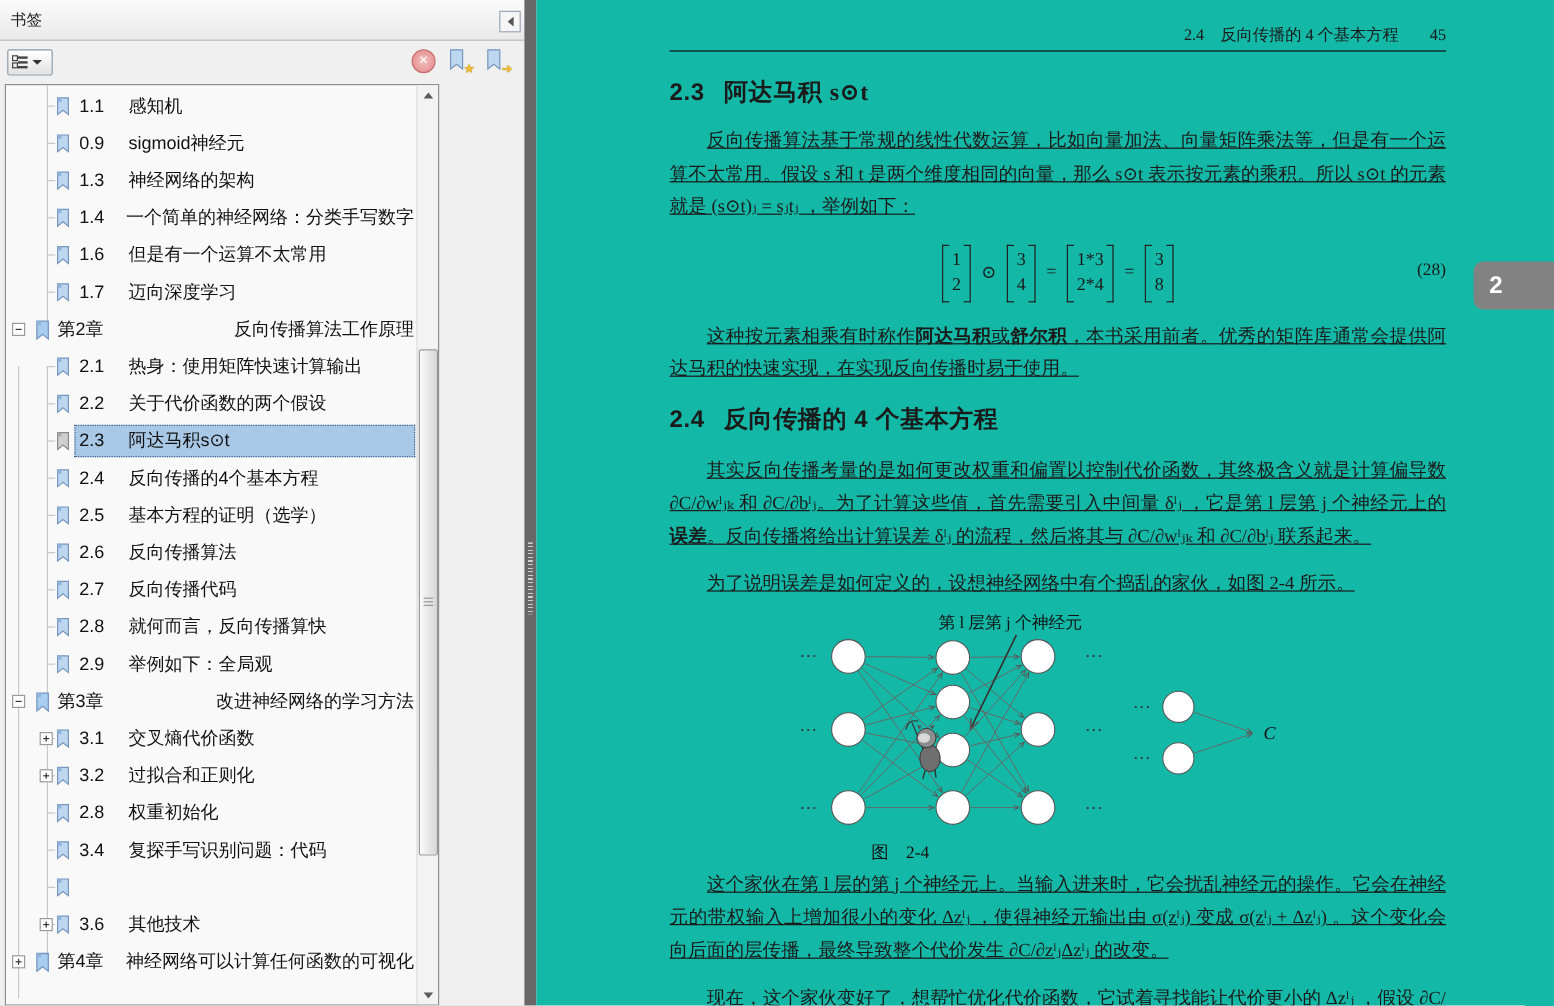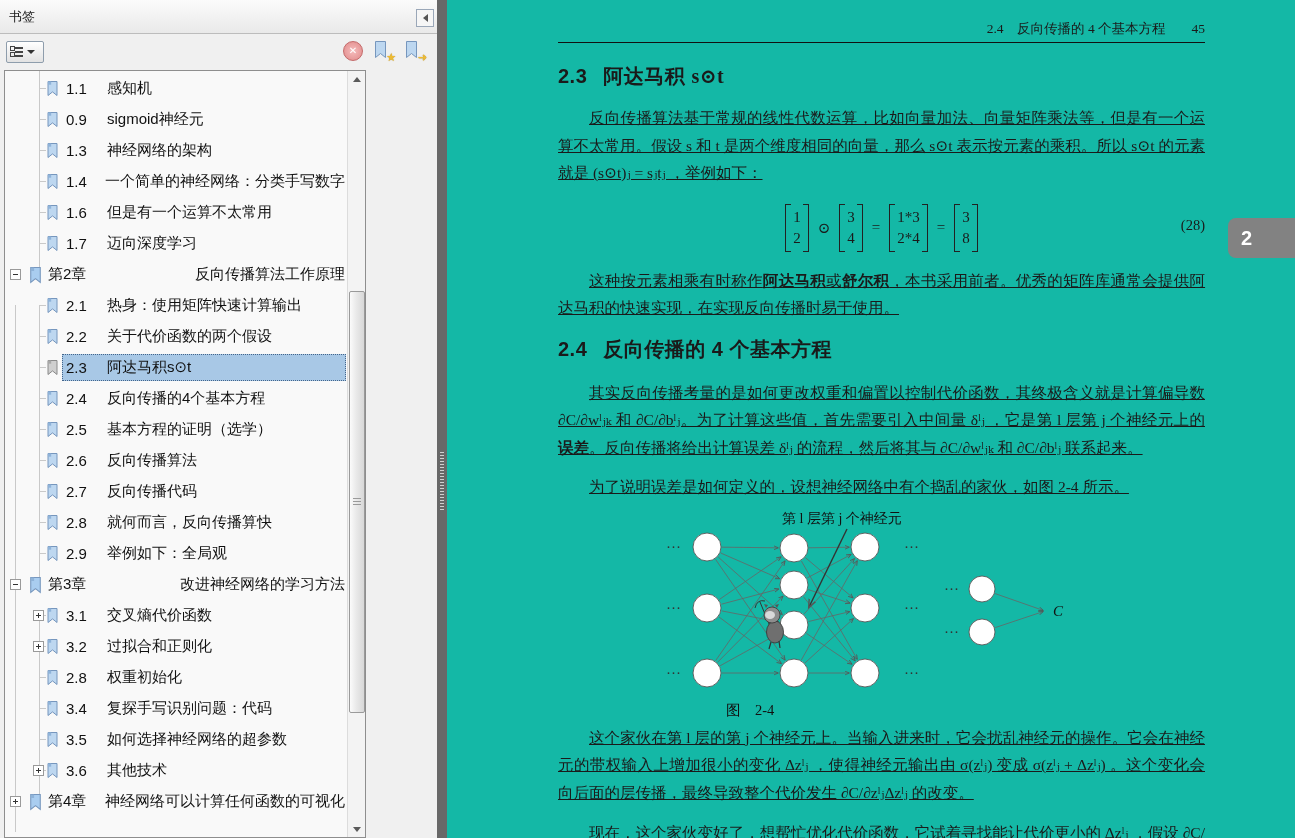--- a/index.html
+++ b/index.html
@@ -383,24 +383,20 @@
              <span class="bm-num">3.4</span>
              <span class="bm-title">复探手写识别问题：代码</span>
             </span>
           </div>
           <div class="bm-row lvl1">
             <span class="stub"></span>
             <svg class="bm-icon" width="13" height="17" viewBox="0 0 13 17">
     <path d="M2 1.5 h9 v14 l-4.5 -3.6 l-4.5 3.6 z" fill="#bdd7f0" stroke="#7696bd" stroke-width="1"></path>
     <path d="M2 1.5 h3.2 v3.2 h-3.2 z" fill="#8fb3d9"></path>
             </svg>
-            <span class="bm-label">
-             <span class="bm-num">3.5</span>
-             <span class="bm-title">如何选择神经网络的超参数</span>
-            </span>
           </div>
           <div class="bm-row lvl1">
             <span class="stub"></span>
             <span class="exp plus">
               <i class="h"></i>
               <i class="v"></i>
             </span>
             <svg class="bm-icon" width="13" height="17" viewBox="0 0 13 17">
     <path d="M2 1.5 h9 v14 l-4.5 -3.6 l-4.5 3.6 z" fill="#bdd7f0" stroke="#7696bd" stroke-width="1"></path>
     <path d="M2 1.5 h3.2 v3.2 h-3.2 z" fill="#8fb3d9"></path>

